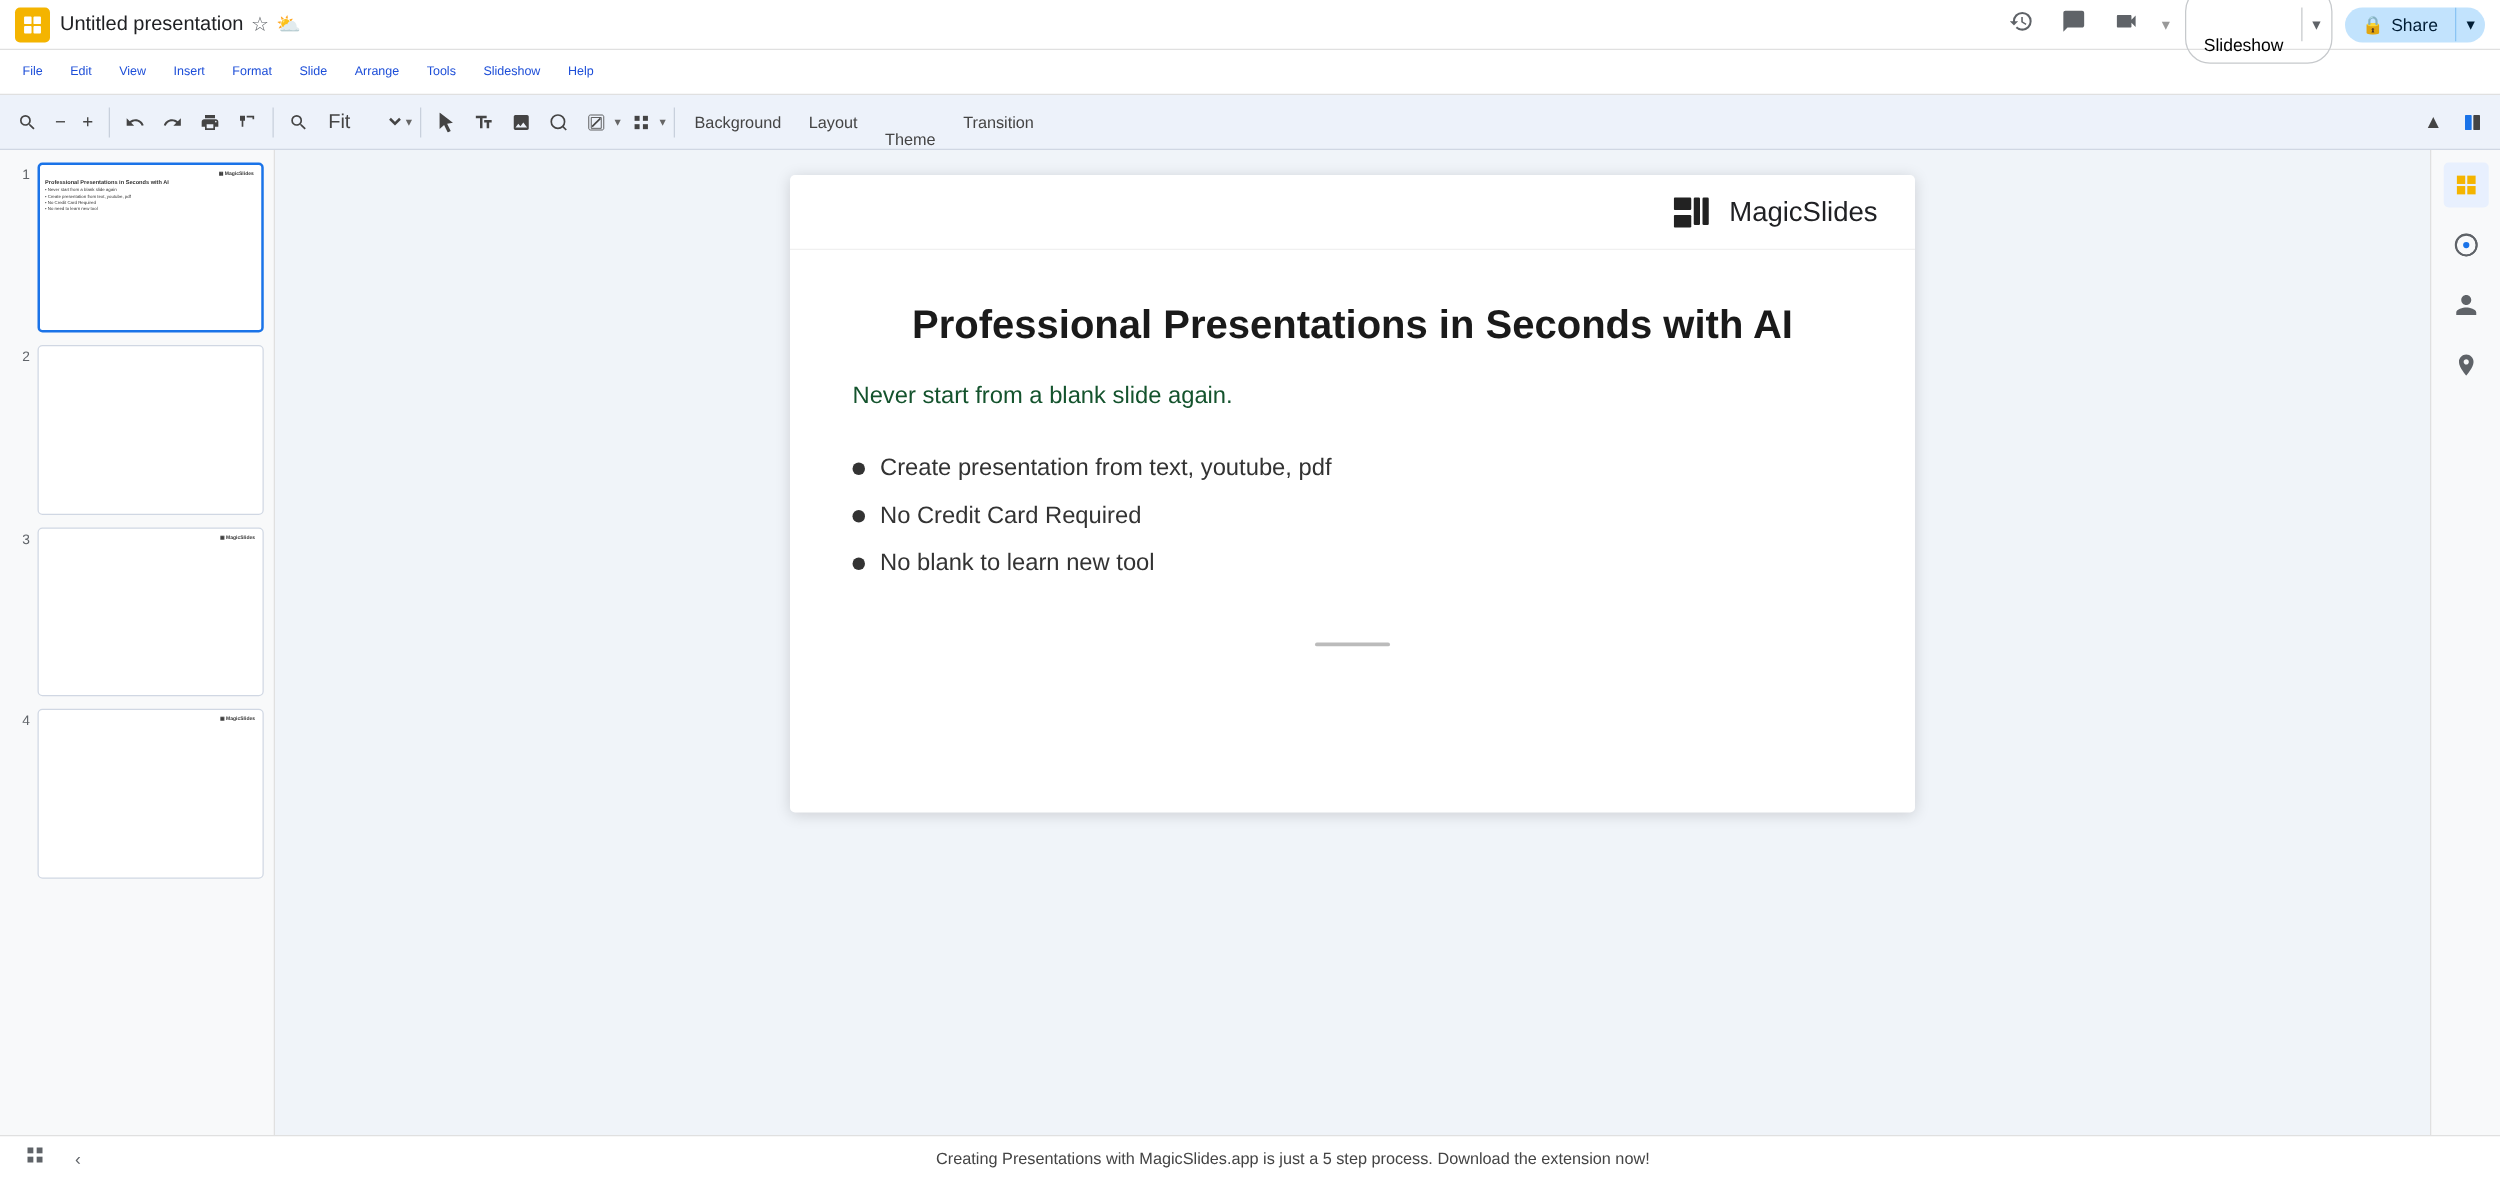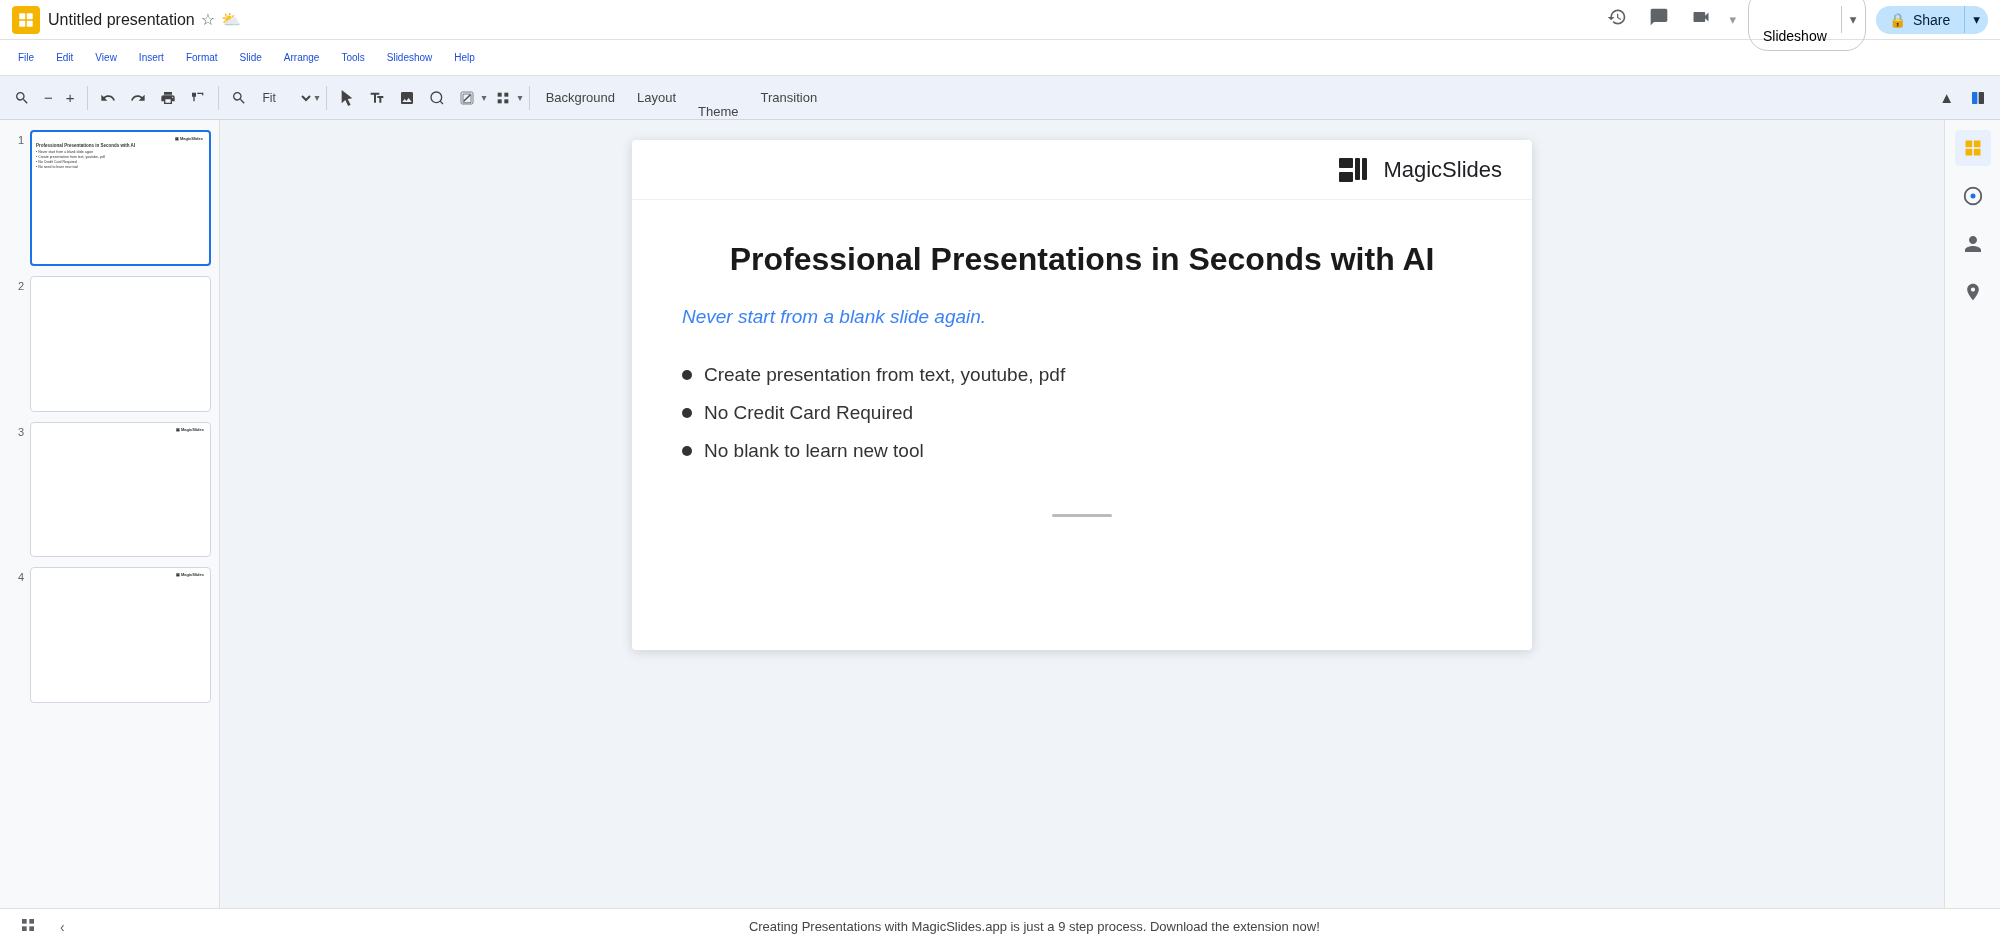--- a/index.html
+++ b/index.html
@@ -31,21 +31,21 @@
     }
     .menu-item { padding: 4px 10px; font-size: 10px; color: #1d4ed8; cursor: pointer; border-radius: 4px; white-space: nowrap; }
 
     
     #toolbar {
       display: flex; align-items: center; background: #edf2fa; height: 44px; padding: 0 8px;
       border-bottom: 1px solid #d0d7e3; gap: 2px;
     }
     .toolbar-btn { background: none; border: none; cursor: pointer; padding: 4px 6px; border-radius: 4px; color: #444; font-size: 15px; display: flex; align-items: center; }
     .toolbar-separator { width: 1px; height: 24px; background: #c8d0dc; margin: 0 4px; }
-    #zoom-select { border: none; background: #edf2fa; font-size: 12px; padding: 2px 4px; cursor: pointer; color: #444; border-radius: 4px; }
+    #zoom-select { border: none; background: #edf2fa; font-size: 16px; padding: 2px 4px; cursor: pointer; color: #444; border-radius: 4px; }
     .toolbar-dropdown { display: flex; align-items: center; gap: 1px; }
     .toolbar-dropdown-arrow { font-size: 10px; color: #666; }
 
     
     #main-layout { display: flex; height: calc(944px - 40px - 36px - 44px - 36px); }
 
     
     #slide-panel { width: 220px; background: #f8f9fa; border-right: 1px solid #e0e0e0; overflow-y: auto; padding: 8px 6px; display: flex; flex-direction: column; gap: 6px; }
     .slide-thumb { display: flex; align-items: flex-start; gap: 6px; cursor: pointer; padding: 2px; }
     .slide-num { font-size: 11px; color: #5f6368; width: 16px; text-align: right; margin-top: 4px; flex-shrink: 0; }
@@ -58,21 +58,21 @@
 
     
     #canvas-area { flex: 1; background: #f0f4f9; display: flex; flex-direction: column; align-items: center; justify-content: flex-start; overflow: auto; padding: 20px 20px 10px; position: relative; }
     #slide-canvas { background: #fff; border-radius: 4px; box-shadow: 0 2px 12px rgba(0,0,0,0.15); width: 900px; min-height: 510px; position: relative; display: flex; flex-direction: column; }
     #slide-top-bar { height: 60px; display: flex; align-items: center; justify-content: flex-end; padding: 0 30px; border-bottom: 1px solid #f0f0f0; }
     #magic-slides-logo { display: flex; align-items: center; gap: 8px; justify-content: flex-end; }
     #logo-icon { width: 36px; height: 28px; display: flex; align-items: center; justify-content: center; }
     #logo-text { font-size: 22px; color: #202124; font-weight: 400; }
     #slide-content { padding: 40px 50px 40px; }
     #slide-main-title { font-size: 32px; font-weight: 800; color: #1a1a1a; text-align: center; margin-bottom: 28px; line-height: 1.2; }
-    #slide-subtitle { font-size: 19px; color: #3b82f6; margin-bottom: 20px; font-style: italic; }
+    #slide-subtitle { font-size: 19px; color: #14532d; margin-bottom: 20px; }
     #slide-bullets { list-style: none; display: flex; flex-direction: column; gap: 16px; margin-top: 36px; }
     .slide-bullet { display: flex; align-items: flex-start; gap: 12px; font-size: 19px; color: #333; }
     .bullet-dot { width: 10px; height: 10px; background: #333; border-radius: 50%; margin-top: 6px; flex-shrink: 0; }
     #slide-progress { text-align: center; padding: 12px; }
     #progress-line { width: 60px; height: 3px; background: #bbb; margin: 0 auto; border-radius: 2px; }
 
     
     #right-sidebar { width: 56px; background: #f8f9fa; border-left: 1px solid #e0e0e0; display: flex; flex-direction: column; align-items: center; padding: 10px 0; gap: 12px; }
     .right-sidebar-btn { width: 36px; height: 36px; background: none; border: none; cursor: pointer; border-radius: 4px; display: flex; align-items: center; justify-content: center; color: #5f6368; font-size: 18px; }
     .right-sidebar-btn.active { background: #e8f0fe; color: #1a73e8; }
@@ -366,14 +366,14 @@
 <div id="bottom-bar">
   <button id="grid-btn" title="Grid view">
     <svg width="16" height="16" viewBox="0 0 24 24" fill="#5f6368">
         <rect x="3" y="3" width="7" height="7"></rect>
         <rect x="14" y="3" width="7" height="7"></rect>
         <rect x="3" y="14" width="7" height="7"></rect>
         <rect x="14" y="14" width="7" height="7"></rect>
       </svg>
   </button>
   <button id="collapse-btn" title="Collapse">‹</button>
-  <span id="bottom-message">Creating Presentations with MagicSlides.app is just a 9 step process. Download the extension now!</span>
+  <span id="bottom-message">Creating Presentations with MagicSlides.app is just a 5 step process. Download the extension now!</span>
 </div>
 
 </body></html>

